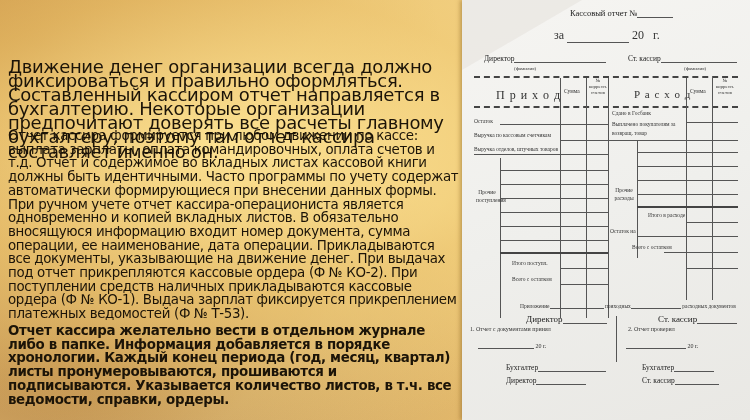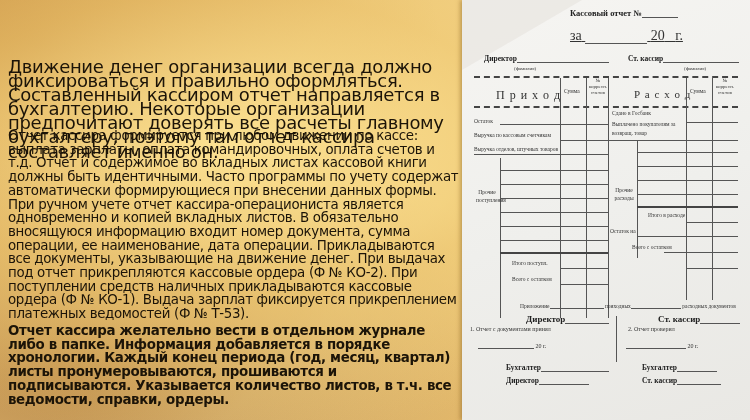--- a/index.html
+++ b/index.html
@@ -21,21 +21,21 @@
   #p2 { top:129px; }
   #p3 { top:324px;font-weight:bold; }
 
   .form { position:absolute; left:462px; top:0; width:288px; height:420px;
     background: linear-gradient(160deg, #f6f5f2 0%, #efefec 50%, #e9e8e4 100%);
     box-shadow: -2px 0 4px rgba(120,80,20,0.4);
     font-family:"Liberation Serif", serif; color:#333; }
   .form .fold { position:absolute; left:0; top:0; width:0; height:0;
     border-top:70px solid #e6e3dd; border-right:120px solid transparent; opacity:0.6; }
   .f { position:absolute; font-size:7px; white-space:nowrap; color:#333; }
-  .fb { font-weight:bold; font-size:8.5px; color:#222; }
+  .fb { font-weight:normal; font-size:8.5px; color:#222; }
   .hl { position:absolute; height:0; border-top:1px solid #555; }
   .hl2 { position:absolute; height:0; border-top:2px solid #444; }
   .vl { position:absolute; width:0; border-left:1px solid #555; }
   .dash { position:absolute; height:0; border-top:2px dashed #444; }
   .under { display:inline-block; border-bottom:1px solid #555; vertical-align:bottom; }
 </style>
 </head>
 <body>
 
 <div class="slide">
@@ -49,21 +49,21 @@
   <div class="text" id="p3">
     <p>Отчет кассира желательно вести в отдельном журнале либо в папке. Информация добавляется в порядке хронологии. Каждый конец периода (год, месяц, квартал) листы пронумеровываются, прошиваются и подписываются. Указывается количество листов, в т.ч. все ведомости, справки, ордеры.</p>
   </div>
 
   <div class="form">
     <div class="fold"></div>
 
     <div class="f fb" style="left:108px;top:8px;">
       <span>Кассовый отчет №</span><span class="under" style="width:36px;height:8px;"></span>
     </div>
-    <div class="f" style="left:108px;top:28px;font-size:14px;text-decoration:underline;">
+    <div class="f" style="left:92px;top:28px;font-size:12px;">
       <span>за</span>
       <span class="under" style="width:62px;height:8px;"></span>
       <span>20</span>&nbsp;&nbsp;
       <span>г.</span>
     </div>
 
     <div class="f fb" style="left:22px;top:54px;font-size:7.5px;">
       <span>Директор</span><span class="under" style="width:92px;height:7px;"></span>
     </div>
     <div class="f" style="left:52px;top:66px;font-size:5px;">(фамилия)</div>

